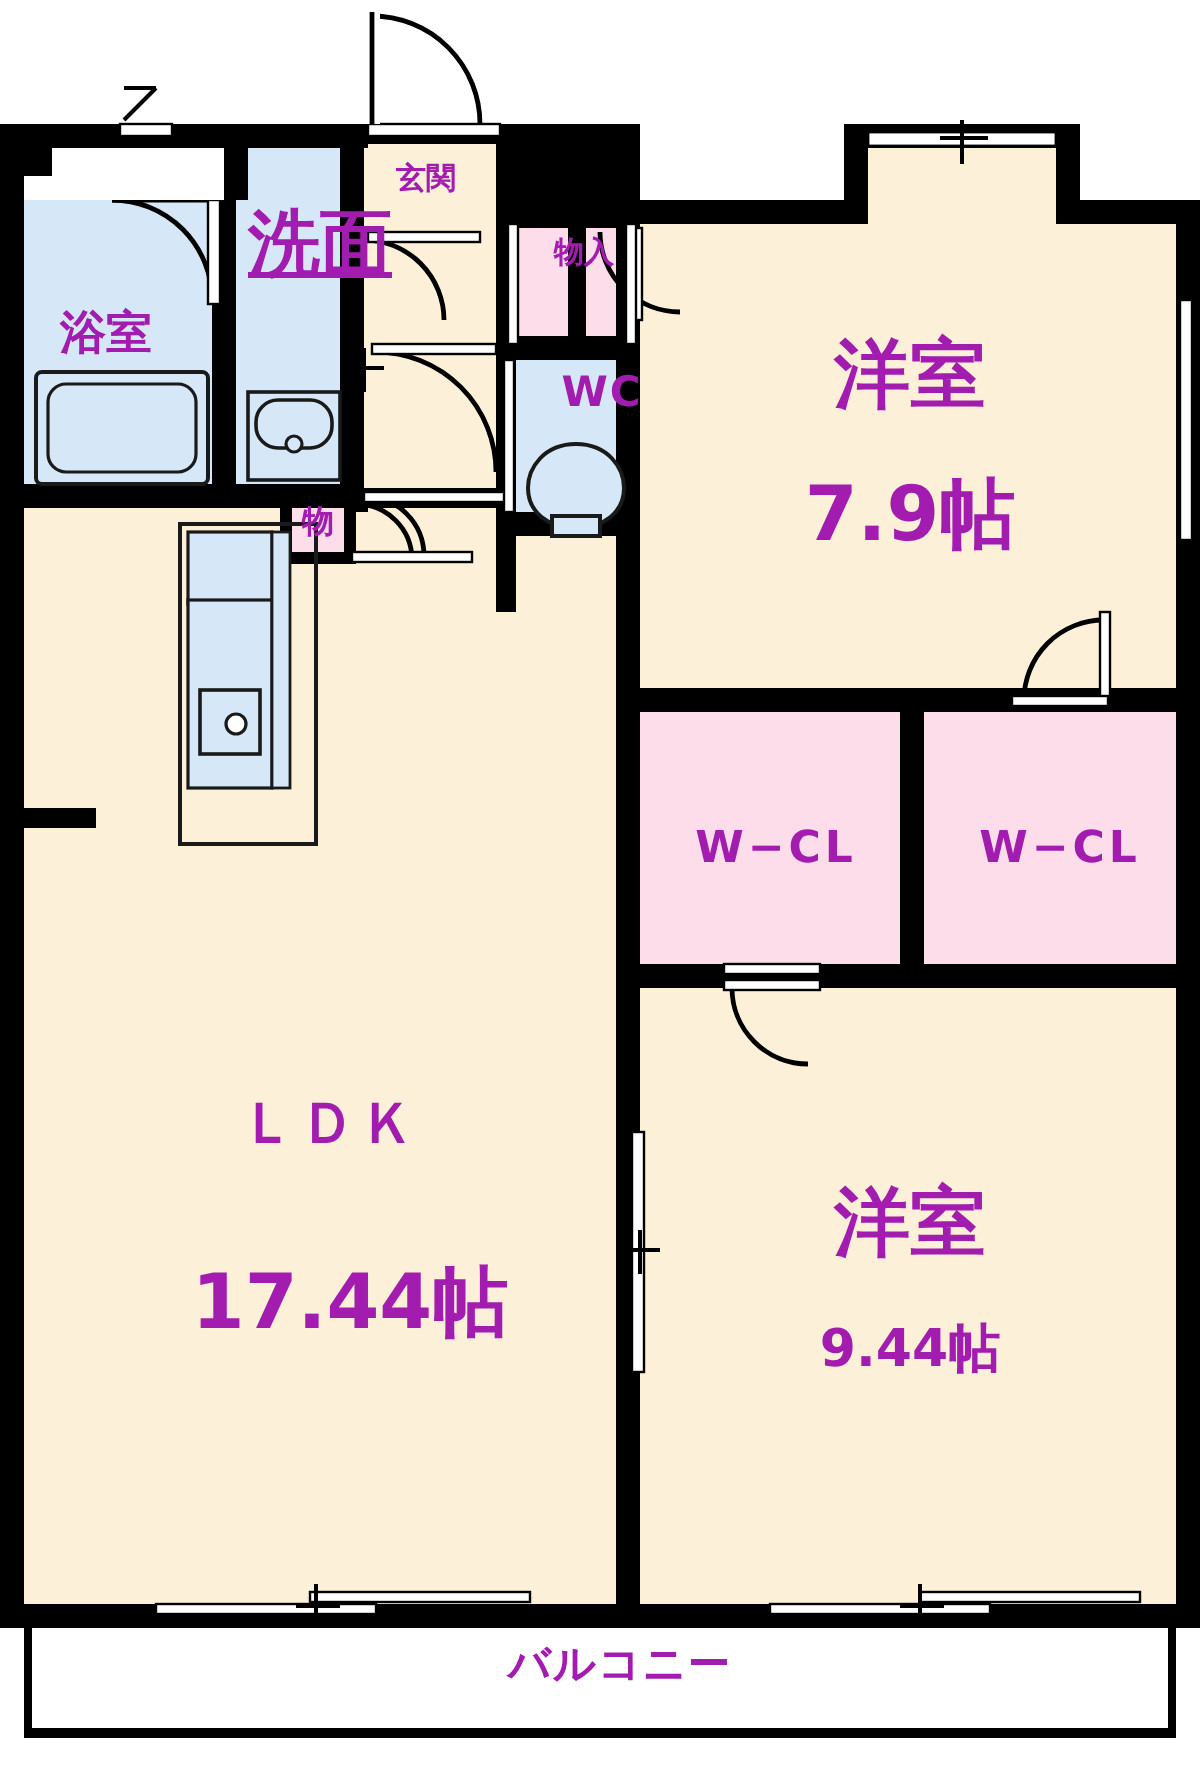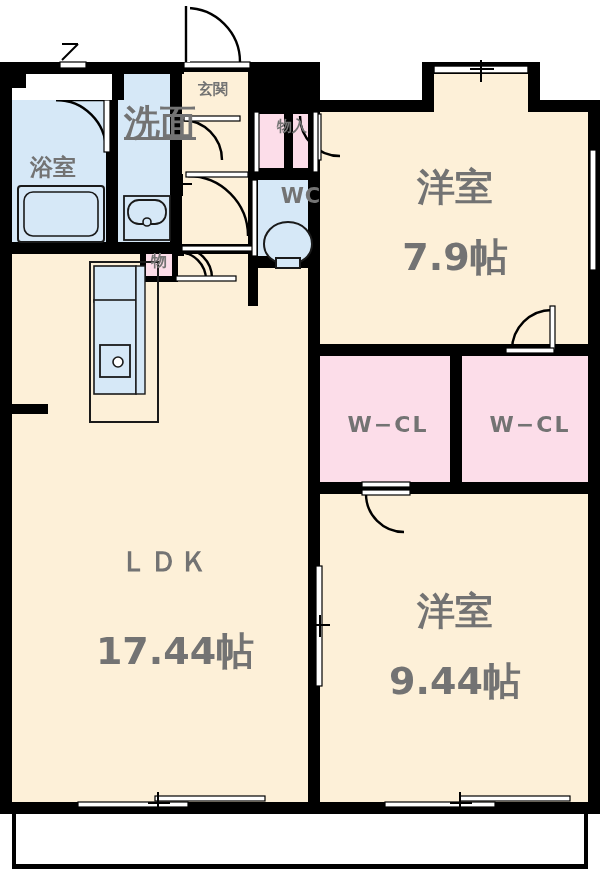--- a/index.html
+++ b/index.html
@@ -1,19 +1,19 @@
 <!DOCTYPE html>
 <html><head>
 <meta charset="utf-8">
 <style>
   html,body{margin:0;padding:0;background:#ffffff;}
   body{font-family:"Liberation Sans","DejaVu Sans",sans-serif;}
   #plan{position:relative;width:600px;height:884px;background:#ffffff;overflow:hidden;}
   #plan svg{position:absolute;left:0;top:0;}
-  .lbl{position:absolute;color:#737373;font-weight:700;white-space:nowrap;
+  .lbl{position:absolute;color:#a21caf;font-weight:700;white-space:nowrap;
        font-family:"DejaVu Sans","Liberation Sans",sans-serif;line-height:1.02;text-align:center;}
 </style>
 </head>
 <body>
 
 <div id="plan">
 
   <svg width="600" height="884" viewBox="0 0 600 884">
 
     <g>
@@ -280,19 +280,20 @@
 
   <div class="lbl" style="left:145px;top:253px;width:28px;font-size:16px;">物</div>
 
   <div class="lbl" style="left:385px;top:168px;width:140px;font-size:38px;">洋室</div>
   <div class="lbl" style="left:370px;top:238px;width:170px;font-size:38px;">7.9帖</div>
 
   <div class="lbl" style="left:328px;top:414px;width:120px;font-size:22px;letter-spacing:2px;">W−CL</div>
   <div class="lbl" style="left:470px;top:414px;width:120px;font-size:22px;letter-spacing:2px;">W−CL</div>
 
   <div class="lbl" style="left:385px;top:592px;width:140px;font-size:38px;">洋室</div>
-  <div class="lbl" style="left:370px;top:662px;width:170px;font-size:38px;">9.44帖</div>
+  <div class="lbl" style="left:370px;top:662px;width:170px;font-size:26px;">9.44帖</div>
 
   <div class="lbl" style="left:90px;top:548px;width:150px;font-size:28px;letter-spacing:2px;">ＬＤＫ</div>
   <div class="lbl" style="left:80px;top:632px;width:190px;font-size:38px;">17.44帖</div>
 
+  <div class="lbl" style="left:210px;top:822px;width:200px;font-size:21px;letter-spacing:1px;">バルコニー</div>
 
 </div>
 
 </body></html>

